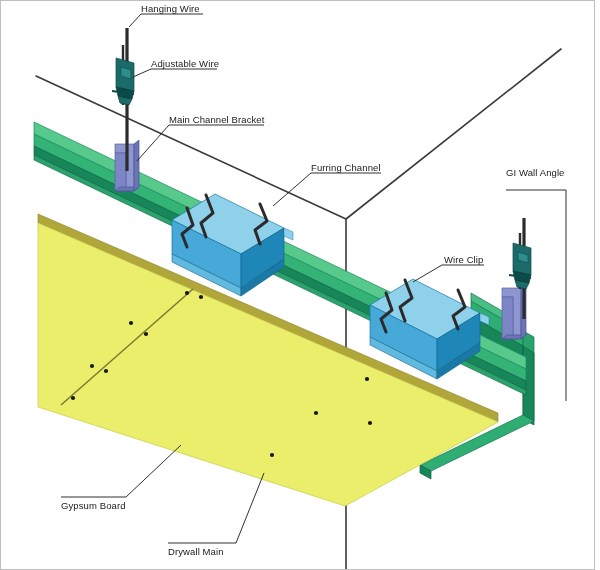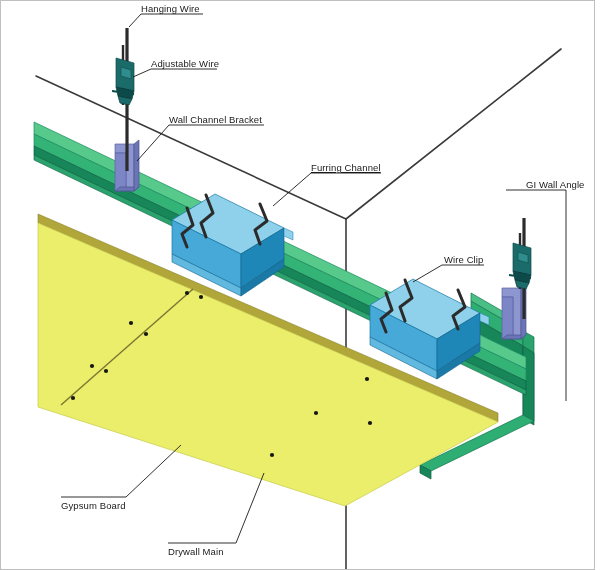--- a/index.html
+++ b/index.html
@@ -178,20 +178,20 @@
       <line x1="310" y1="172" x2="380" y2="172"></line>
       <line x1="505" y1="189" x2="565" y2="189"></line>
       <line x1="441" y1="264" x2="483" y2="264"></line>
       <line x1="60" y1="496" x2="125" y2="496"></line>
       <line x1="167" y1="542" x2="235" y2="542"></line>
     </g>
   </svg>
 
   <div class="lbl" style="left:140px;top:2px;">Hanging Wire</div>
   <div class="lbl" style="left:150px;top:57px;">Adjustable Wire</div>
-  <div class="lbl" style="left:168px;top:113px;">Wall Channel Bracket</div>
-  <div class="lbl" style="left:310px;top:161px;text-decoration:underline;">Furring Channel</div>
-  <div class="lbl" style="left:505px;top:178px;margin-left:20px;">GI Wall Angle</div>
+  <div class="lbl" style="left:168px;top:113px;">Main Channel Bracket</div>
+  <div class="lbl" style="left:310px;top:161px;">Furring Channel</div>
+  <div class="lbl" style="left:505px;top:166px;">GI Wall Angle</div>
   <div class="lbl" style="left:443px;top:253px;">Wire Clip</div>
   <div class="lbl" style="left:60px;top:499px;text-align:center;">Gypsum Board</div>
   <div class="lbl" style="left:167px;top:545px;">Drywall Main</div>
 
 </div>
 
 </body></html>

